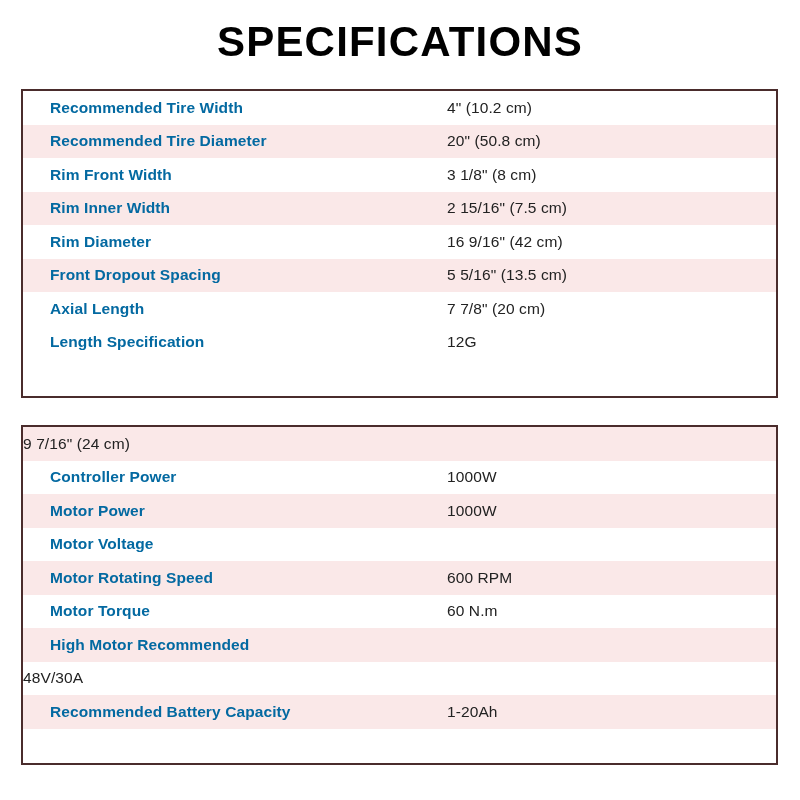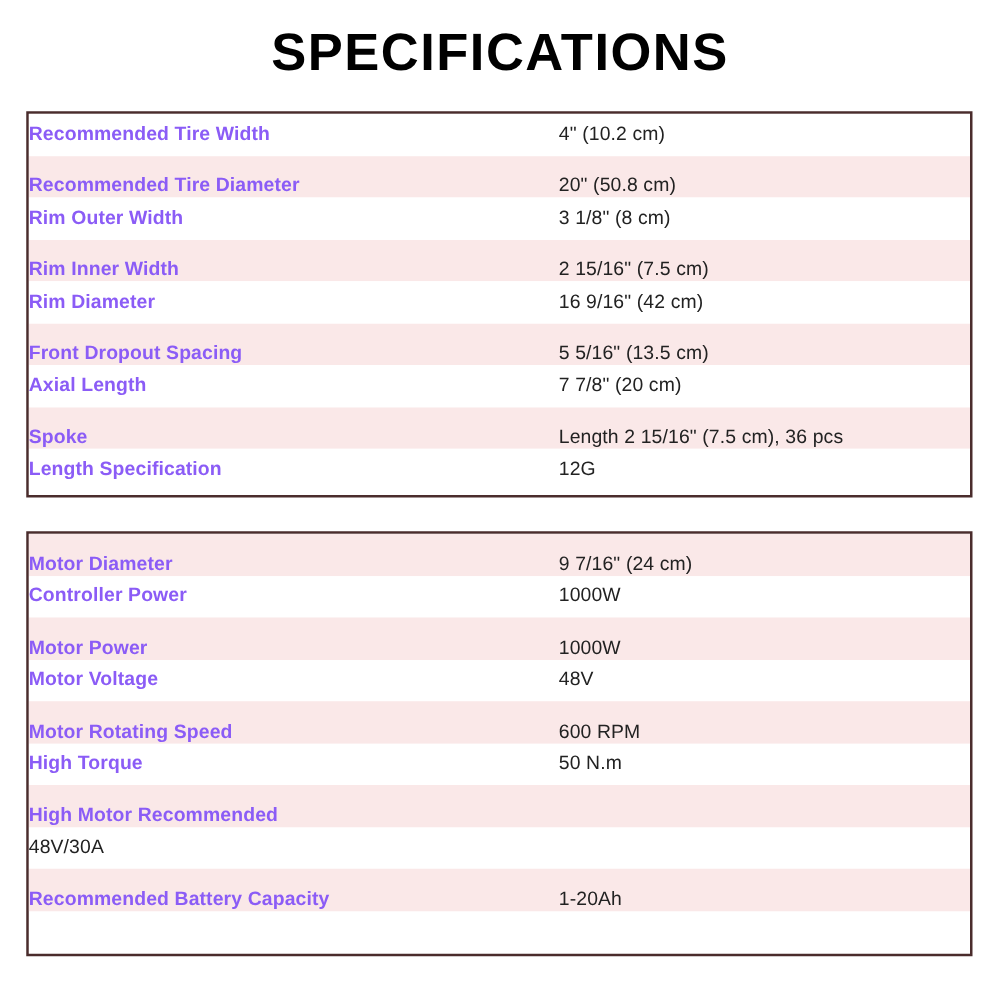--- a/index.html
+++ b/index.html
@@ -56,30 +56,29 @@
 
   .spec-row {
     display: flex;
     align-items: center;
     height: 33.5px;
     box-sizing: border-box;
     background: #ffffff;
   }
   .spec-row.shade {
     background: #fae8e8;
-    align-items: flex-end;
   }
 
   .spec-label {
     flex: 0 0 424px;
-    padding-left: 0;
+    padding-left: 27px;
     box-sizing: border-box;
     font-size: 15.5px;
     font-weight: 700;
-    color: #8b5cf6;
+    color: #0369a1;
     letter-spacing: 0.1px;
     white-space: nowrap;
     overflow: hidden;
   }
 
   .spec-value {
     flex: 1 1 auto;
     box-sizing: border-box;
     font-size: 15.5px;
     font-weight: 400;
@@ -99,73 +98,67 @@
   <div class="spec-table" id="table-1">
       <div class="spec-row">
         <div class="spec-label">Recommended Tire Width</div>
         <div class="spec-value">4" (10.2 cm)</div>
       </div>
       <div class="spec-row shade">
         <div class="spec-label">Recommended Tire Diameter</div>
         <div class="spec-value">20" (50.8 cm)</div>
       </div>
       <div class="spec-row">
-        <div class="spec-label">Rim Outer Width</div>
+        <div class="spec-label">Rim Front Width</div>
         <div class="spec-value">3 1/8" (8 cm)</div>
       </div>
       <div class="spec-row shade">
         <div class="spec-label">Rim Inner Width</div>
         <div class="spec-value">2 15/16" (7.5 cm)</div>
       </div>
       <div class="spec-row">
         <div class="spec-label">Rim Diameter</div>
         <div class="spec-value">16 9/16" (42 cm)</div>
       </div>
       <div class="spec-row shade">
         <div class="spec-label">Front Dropout Spacing</div>
         <div class="spec-value">5 5/16" (13.5 cm)</div>
       </div>
       <div class="spec-row">
         <div class="spec-label">Axial Length</div>
         <div class="spec-value">7 7/8" (20 cm)</div>
       </div>
-      <div class="spec-row shade">
-        <div class="spec-label">Spoke</div>
-        <div class="spec-value">Length 2 15/16" (7.5 cm), 36 pcs</div>
-      </div>
       <div class="spec-row">
         <div class="spec-label">Length Specification</div>
         <div class="spec-value">12G</div>
       </div>
     </div>
 
   <div class="spec-table" id="table-2">
       <div class="spec-row shade">
-        <div class="spec-label">Motor Diameter</div>
         <div class="spec-value">9 7/16" (24 cm)</div>
       </div>
       <div class="spec-row">
         <div class="spec-label">Controller Power</div>
         <div class="spec-value">1000W</div>
       </div>
       <div class="spec-row shade">
         <div class="spec-label">Motor Power</div>
         <div class="spec-value">1000W</div>
       </div>
       <div class="spec-row">
         <div class="spec-label">Motor Voltage</div>
-        <div class="spec-value">48V</div>
       </div>
       <div class="spec-row shade">
         <div class="spec-label">Motor Rotating Speed</div>
         <div class="spec-value">600 RPM</div>
       </div>
       <div class="spec-row">
-        <div class="spec-label">High Torque</div>
-        <div class="spec-value">50 N.m</div>
+        <div class="spec-label">Motor Torque</div>
+        <div class="spec-value">60 N.m</div>
       </div>
       <div class="spec-row shade">
         <div class="spec-label">High Motor Recommended</div>
       </div>
       <div class="spec-row">
         <div class="spec-value">48V/30A</div>
       </div>
       <div class="spec-row shade">
         <div class="spec-label">Recommended Battery Capacity</div>
         <div class="spec-value">1-20Ah</div>

